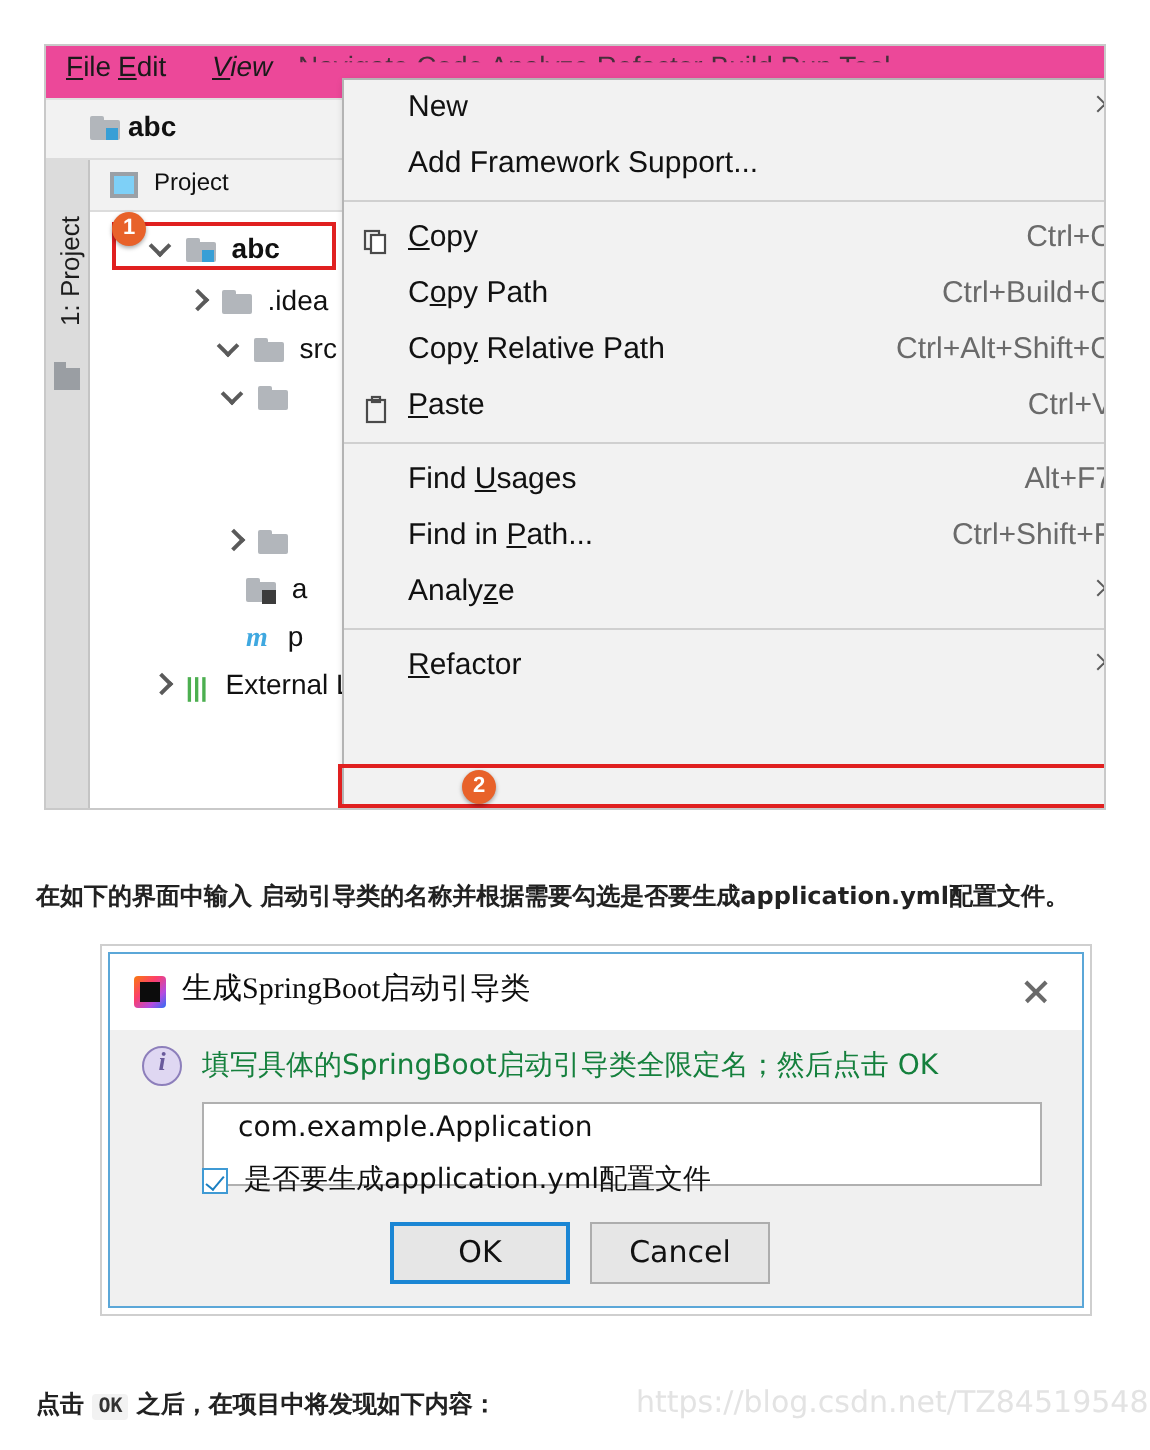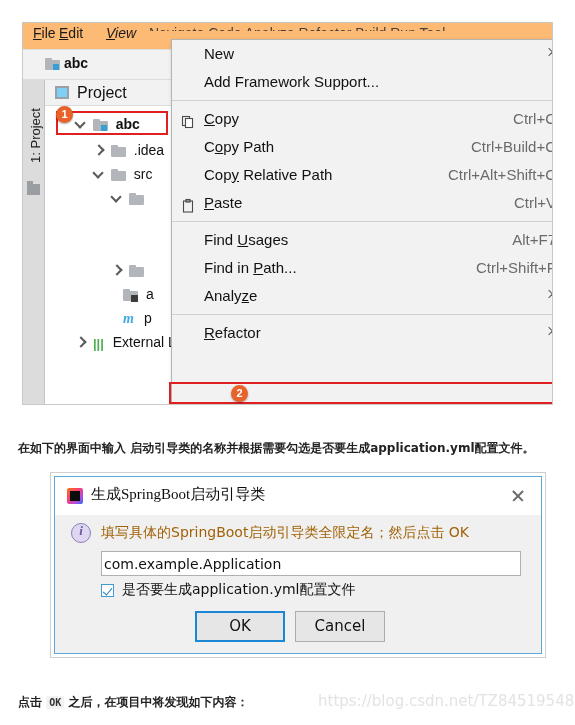--- a/index.html
+++ b/index.html
@@ -15,21 +15,21 @@
   
   #ide-shot{
     position:absolute;left:22px;top:22px;width:531px;height:383px;
     background:#ffffff;
     border:1px solid #c9c9c9;
     box-sizing:border-box;
     overflow:hidden;
   }
   #menubar{
     position:absolute;left:0;top:0;width:531px;height:27px;
-    background:#fdba74;
+    background:#ec4899;
     border-bottom:1px solid #e0e0e0;
     box-sizing:border-box;
   }
   .mb-item{
     position:absolute;top:2px;
     font-size:14px;color:#1a1a1a;
     white-space:nowrap;
   }
   .mb-item u{text-decoration:underline;}
   
@@ -85,21 +85,21 @@
   
   #proj-panel{
     position:absolute;left:22px;top:57px;width:509px;height:326px;
     background:#ffffff;
   }
   #proj-header{
     position:absolute;left:0;top:0;width:509px;height:26px;
     background:#f2f2f2;border-bottom:1px solid #dcdcdc;box-sizing:border-box;
   }
   #proj-header .ph-label{
-    position:absolute;left:32px;top:4px;font-size:16px;color:#111;
+    position:absolute;left:32px;top:4px;font-size:12px;color:#111;
   }
   #proj-header .ph-icon{
     position:absolute;left:10px;top:6px;width:14px;height:13px;
     background:#7ed0f7;border:2px solid #9aa0a6;box-sizing:border-box;
   }
   .tree-row{
     position:absolute;height:22px;font-size:14px;color:#111;white-space:nowrap;
   }
   .chev{
     display:inline-block;width:11px;height:11px;position:relative;
@@ -208,27 +208,27 @@
   #info-icon{
     position:absolute;left:16px;top:8px;width:20px;height:20px;border-radius:50%;
     background:#dfd7f2;border:1.5px solid #8d7fbb;box-sizing:border-box;
   }
   #info-icon span{
     position:absolute;left:0;top:-1px;width:100%;text-align:center;
     font-size:13px;font-style:italic;color:#6a5a9c;font-weight:bold;
     font-family:"Liberation Serif",serif;
   }
   #dlg-msg{
-    position:absolute;left:46px;top:9px;font-size:14px;color:#a16207;white-space:nowrap;
+    position:absolute;left:46px;top:9px;font-size:14px;color:#15803d;white-space:nowrap;
     font-family:"DejaVu Sans","Liberation Sans",sans-serif;
   }
   #name-input{
-    position:absolute;left:46px;top:36px;width:420px;height:25px;
+    position:absolute;left:46px;top:36px;width:420px;height:42px;
     background:#ffffff;border:1px solid #b0b0b0;box-sizing:border-box;
-    font-size:14px;color:#111;padding:2px 2px;
+    font-size:14px;color:#111;padding:2px 17px;
     font-family:"DejaVu Sans","Liberation Sans",sans-serif;
     line-height:21px;
   }
   #cb-row{position:absolute;left:46px;top:66px;height:22px;}
   #cb-box{
     position:absolute;left:0;top:3px;width:13px;height:13px;
     background:#fff;border:1px solid #3f9ad4;box-sizing:border-box;
   }
   #cb-box:after{
     content:"";position:absolute;left:3px;top:1px;width:4px;height:8px;
@@ -302,21 +302,21 @@
     </div>
 
     <div class="tree-row" style="left:48px;top:62px;">
       <span class="chev"></span>
       <span class="folder-ic">
         <span class="f-tab"></span><span class="f-body"></span>
       </span>
       <span>.idea</span>
     </div>
 
-    <div class="tree-row" style="left:48px;top:86px;text-align:right;">
+    <div class="tree-row" style="left:64px;top:86px;text-align:right;">
       <span class="chev down"></span>
       <span class="folder-ic">
         <span class="f-tab"></span><span class="f-body"></span>
       </span>
       <span>src</span>
     </div>
 
     <div class="tree-row" style="left:66px;top:110px;">
       <span class="chev down"></span>
       <span class="folder-ic">

